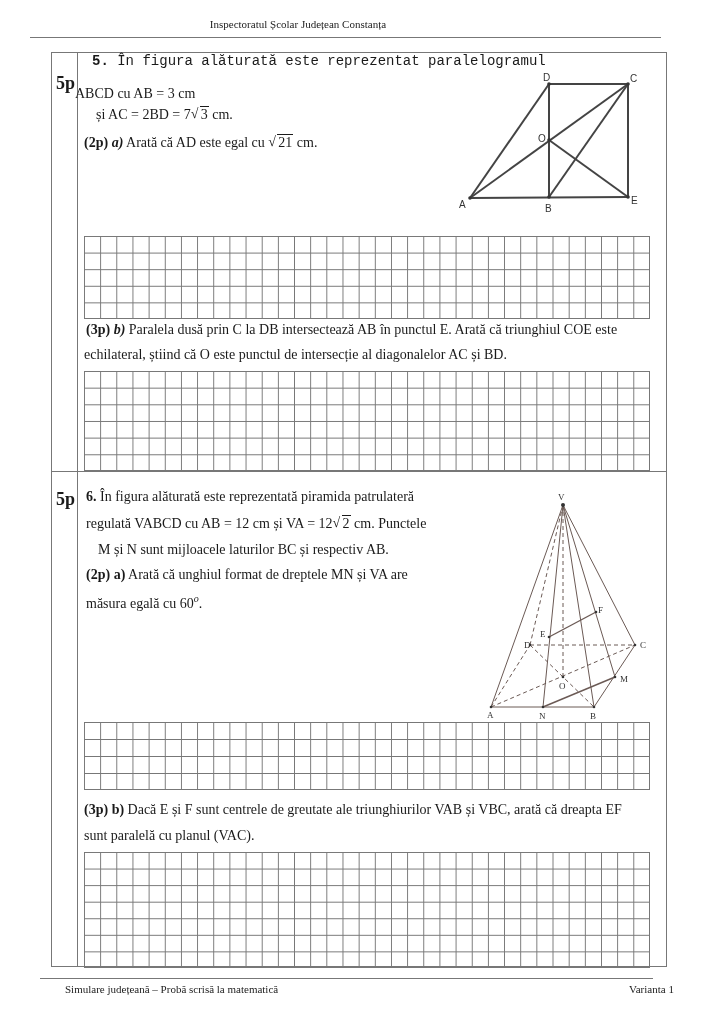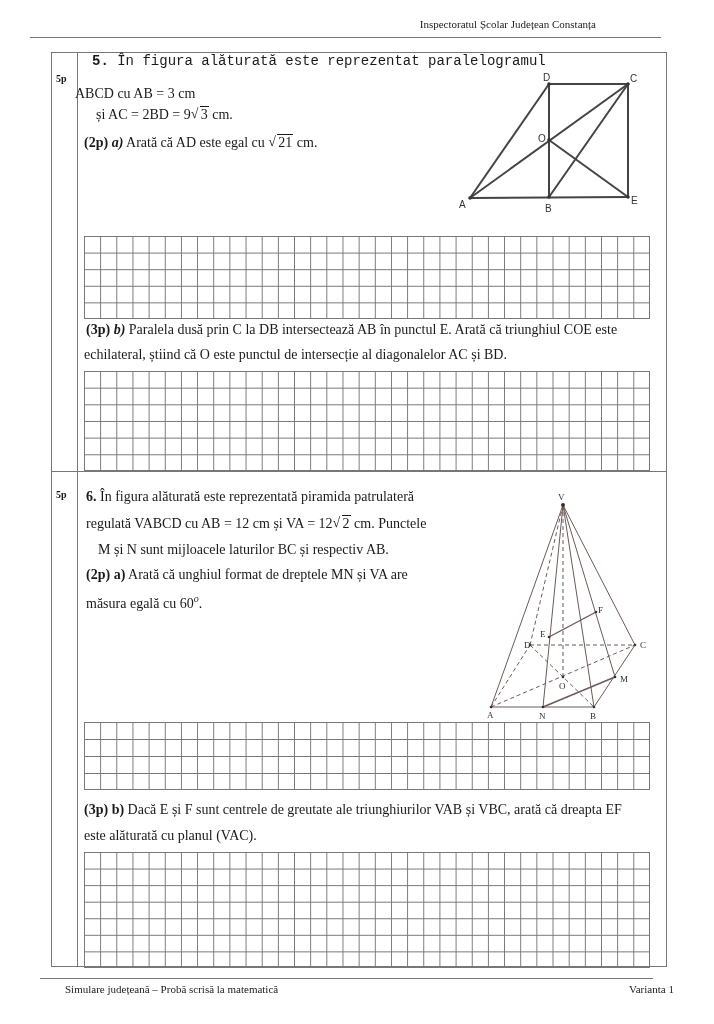--- a/index.html
+++ b/index.html
@@ -1,22 +1,22 @@
 <!DOCTYPE html>
 <html><head>
 <meta charset="utf-8">
 <style>
   html, body { margin: 0; padding: 0; background: #ffffff; }
   body { width: 714px; height: 1024px; position: relative; overflow: hidden;
          font-family: "Liberation Serif", "DejaVu Serif", serif; color: #1a1a1a; }
   .abs { position: absolute; }
-  .header-text { top: 18px; left: 0; width: 596px; text-align: right; font-size: 11px; color: #222; }
+  .header-text { top: 18px; left: 0; width: 596px; text-align: center; font-size: 11px; color: #222; }
   .hline { height: 0; border-top: 1.2px solid #777; }
   .vline { width: 0; border-left: 1.2px solid #777; }
-  .points { font-weight: bold; font-size: 10px; }
+  .points { font-weight: bold; font-size: 18px; }
   .txt { font-size: 14px; white-space: nowrap; }
   .b { font-weight: bold; }
   .bi { font-weight: bold; font-style: italic; }
   .it { font-style: italic; }
   .sqrt { display: inline-block; position: relative; padding-left: 9px; }
   .sqrt::before { content: "\221A"; position: absolute; left: 0; top: -1px; }
   .sqrt .rad { border-top: 1px solid #1a1a1a; padding: 0 1px; }
   .grid { position: absolute; border-right: 1.2px solid #777; border-bottom: 1.2px solid #777;
           background-image:
             linear-gradient(to right, #777 1.2px, transparent 1.2px),
@@ -36,21 +36,21 @@
 <div class="abs vline" style="top:52px; left:77px; height:915px;"></div>
 <div class="abs hline" style="top:471px; left:51px; width:616px;"></div>
 
 <div class="abs points" style="top:73px; left:56px;">5p</div>
 <div class="abs txt" style="top:53px; left:92px;font-family:Liberation Mono, monospace;">
   <span class="b">5.</span>
   <span>În figura alăturată este reprezentat paralelogramul</span>
 </div>
 <div class="abs txt" style="top:80px; left:75px;margin-top:6px;">ABCD cu AB = 3 cm</div>
 <div class="abs txt" style="top:107px; left:96px;">
-  <span>și AC = 2BD = 9</span><span class="sqrt"><span class="rad">3</span></span><span> cm.</span>
+  <span>și AC = 2BD = 7</span><span class="sqrt"><span class="rad">3</span></span><span> cm.</span>
 </div>
 <div class="abs txt" style="top:135px; left:84px;">
   <span class="b">(2p)</span>
   <span class="bi">a)</span>
   <span>Arată că AD este egal cu </span><span class="sqrt"><span class="rad">21</span></span><span>  cm.</span>
 </div>
 
 <svg class="abs" style="top:60px; left:450px;" width="210" height="160" viewBox="450 60 210 160">
   <g stroke="#444" stroke-width="2" fill="none">
     <line x1="470" y1="198" x2="628" y2="197"></line>
@@ -156,19 +156,19 @@
   </g>
 </svg>
 
 <div class="grid" style="top: 722px; left: 84px; width: 566px; height: 68px; background-size: 16.1714px 17px;"></div>
 
 <div class="abs txt" style="top:802px; left:84px;">
   <span class="b">(3p)</span>
   <span class="b">b)</span>
   <span>Dacă E și F sunt centrele de greutate ale triunghiurilor VAB și VBC, arată că dreapta EF</span>
 </div>
-<div class="abs txt" style="top:828px; left:84px;">este alăturată cu planul (VAC).</div>
+<div class="abs txt" style="top:828px; left:84px;">sunt paralelă cu planul (VAC).</div>
 
 <div class="grid" style="top: 852px; left: 84px; width: 566px; height: 116px; background-size: 16.1714px 16.5714px;"></div>
 
 <div class="abs hline" style="top:978px; left:40px; width:613px;"></div>
 <div class="abs footer-text" style="top:983px; left:65px;">Simulare județeană – Probă scrisă la matematică</div>
 <div class="abs footer-text" style="top:983px; left:591px;margin-left:38px;">Varianta 1</div>
 
 </body></html>

